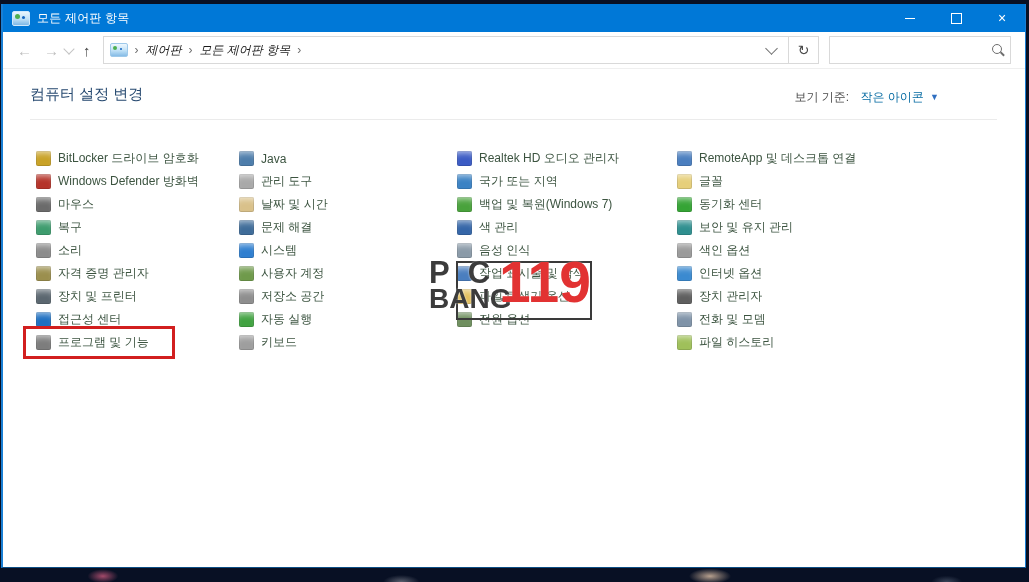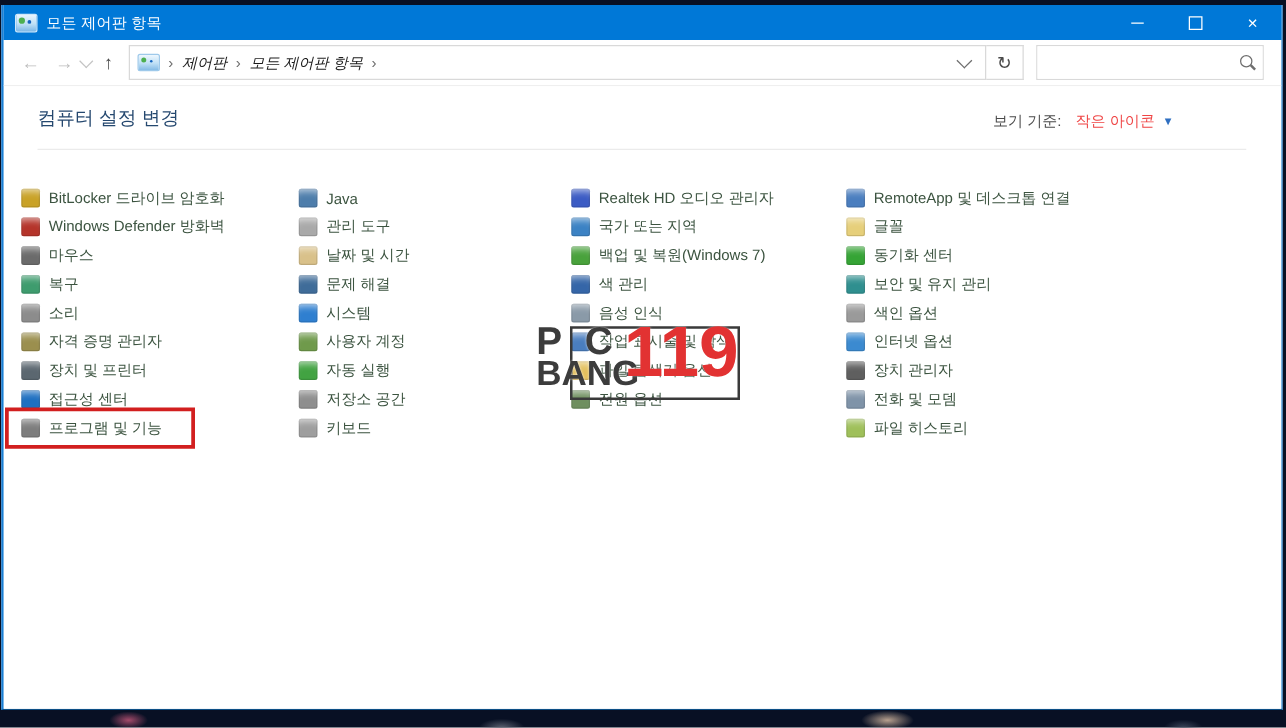--- a/index.html
+++ b/index.html
@@ -52,25 +52,25 @@
   .searchbox input{position:absolute;inset:0;border:none;outline:none;width:100%;height:100%;
     font-size:12px;padding:0 26px 0 8px;box-sizing:border-box;font-family:inherit;}
   .mag{position:absolute;right:8px;top:7px;width:8px;height:8px;border:1.5px solid #6e6e6e;border-radius:50%;}
   .mag::after{content:"";position:absolute;width:5px;height:1.5px;background:#6e6e6e;
     transform:rotate(45deg);left:7px;top:8px;}
   
   .content{flex:1;position:relative;background:#fff;overflow:hidden;}
   .page-title{position:absolute;left:27px;top:16px;font-size:15px;color:#25486f;}
   .viewby{position:absolute;right:86px;top:20px;font-size:12px;white-space:nowrap;}
   .viewby-label{color:#4a4a4a;}
-  .viewby-value{color:#ef4444;margin-left:8px;cursor:pointer;}
+  .viewby-value{color:#0369a1;margin-left:8px;cursor:pointer;}
   .viewby-arrow{color:#2f6fc1;font-size:9px;vertical-align:1px;margin-left:3px;}
   .divider{position:absolute;left:27px;right:28px;top:50px;border-top:1px solid #ebebeb;}
   .col{position:absolute;top:78px;width:212px;}
-  .col-0{left:14px;} .col-1{left:236px;} .col-2{left:454px;} .col-3{left:674px;}
+  .col-0{left:33px;} .col-1{left:236px;} .col-2{left:454px;} .col-3{left:674px;}
   .item{height:23px;display:flex;align-items:center;gap:7px;cursor:pointer;position:relative;}
   .item .icon{width:15px;height:15px;border-radius:2px;flex:none;
     box-shadow:inset 0 6px 6px -4px rgba(255,255,255,.65), inset 0 0 0 1px rgba(0,0,0,.12);}
   .item .label{font-size:12px;color:#3c5440;white-space:nowrap;}
   .item.highlight::after{content:"";position:absolute;left:-13px;top:-5px;width:146px;height:27px;
     border:3px solid #d21f1f;pointer-events:none;}
   
   .watermark{position:absolute;left:426px;top:188px;width:170px;height:66px;pointer-events:none;}
   .wm-box{position:absolute;left:27px;top:4px;width:132px;height:55px;border:2px solid #3a3a3a;}
   .wm-line{position:absolute;font-weight:800;color:#3c3c3c;line-height:1;
@@ -196,26 +196,26 @@
   </div>
           <div class="item">
     <span class="icon" style="background-color: rgb(47, 127, 208);"></span>
     <span class="label">시스템</span>
   </div>
           <div class="item">
     <span class="icon" style="background-color: rgb(111, 154, 75);"></span>
     <span class="label">사용자 계정</span>
   </div>
           <div class="item">
+    <span class="icon" style="background-color: rgb(142, 142, 142);"></span>
+    <span class="label">저장소 공간</span>
+  </div>
+          <div class="item">
     <span class="icon" style="background-color: rgb(66, 163, 66);"></span>
     <span class="label">자동 실행</span>
-  </div>
-          <div class="item">
-    <span class="icon" style="background-color: rgb(142, 142, 142);"></span>
-    <span class="label">저장소 공간</span>
   </div>
           <div class="item">
     <span class="icon" style="background-color: rgb(158, 158, 158);"></span>
     <span class="label">키보드</span>
   </div>
         </div>
       <div class="col col-2">
           <div class="item">
     <span class="icon" style="background-color: rgb(59, 91, 196);"></span>
     <span class="label">Realtek HD 오디오 관리자</span>

